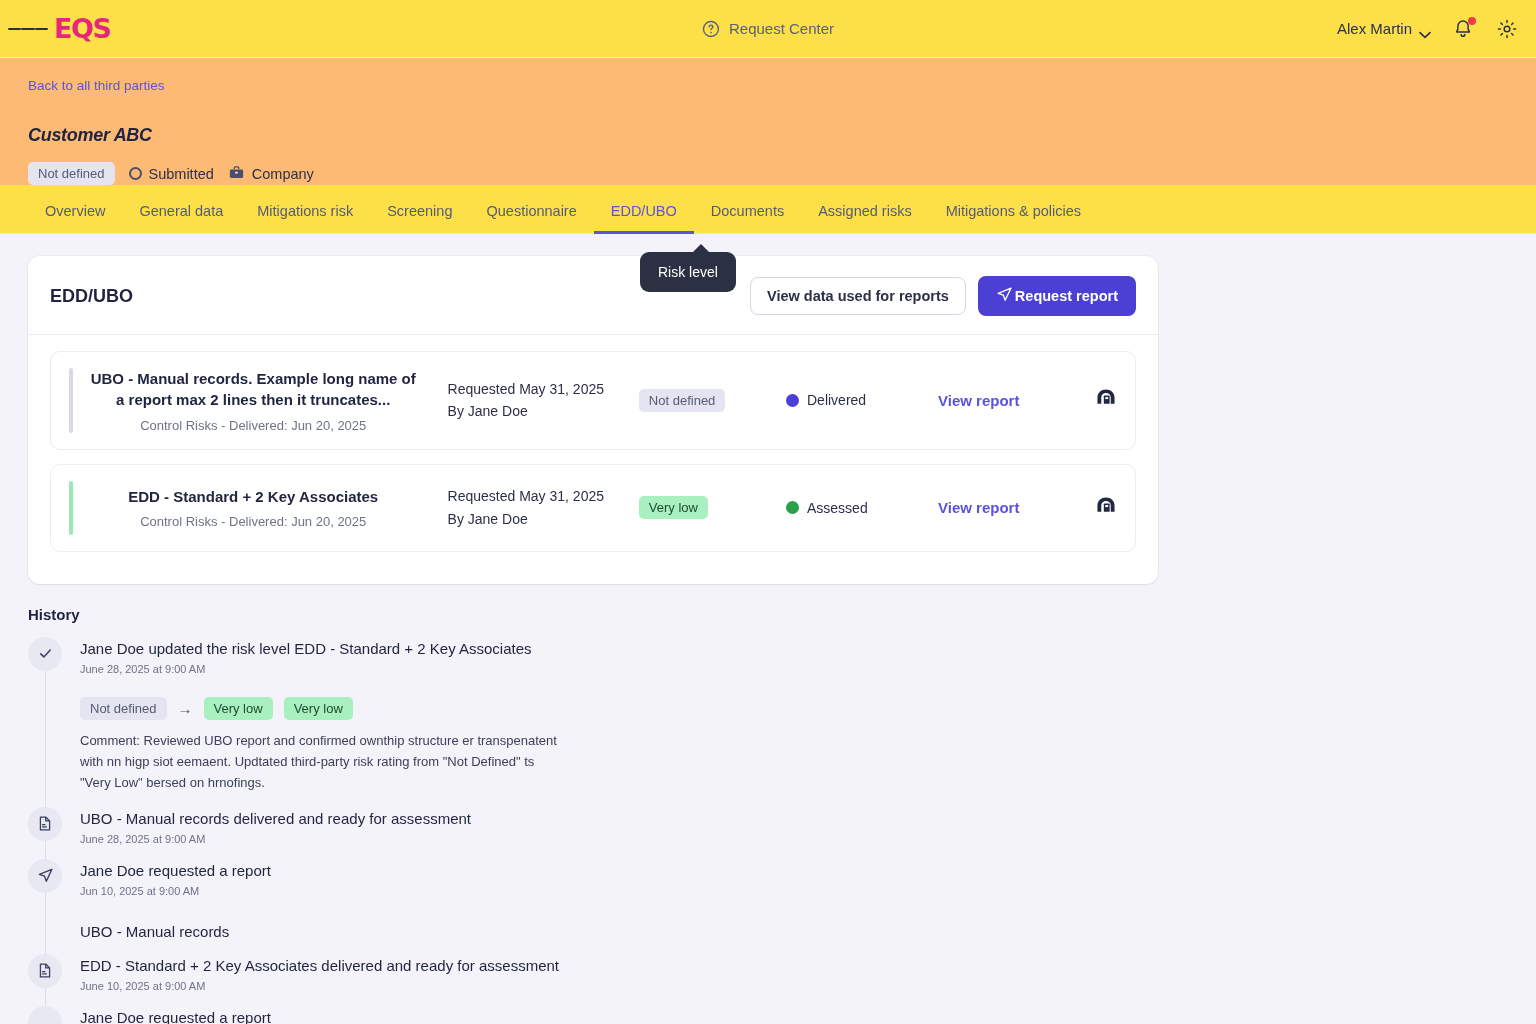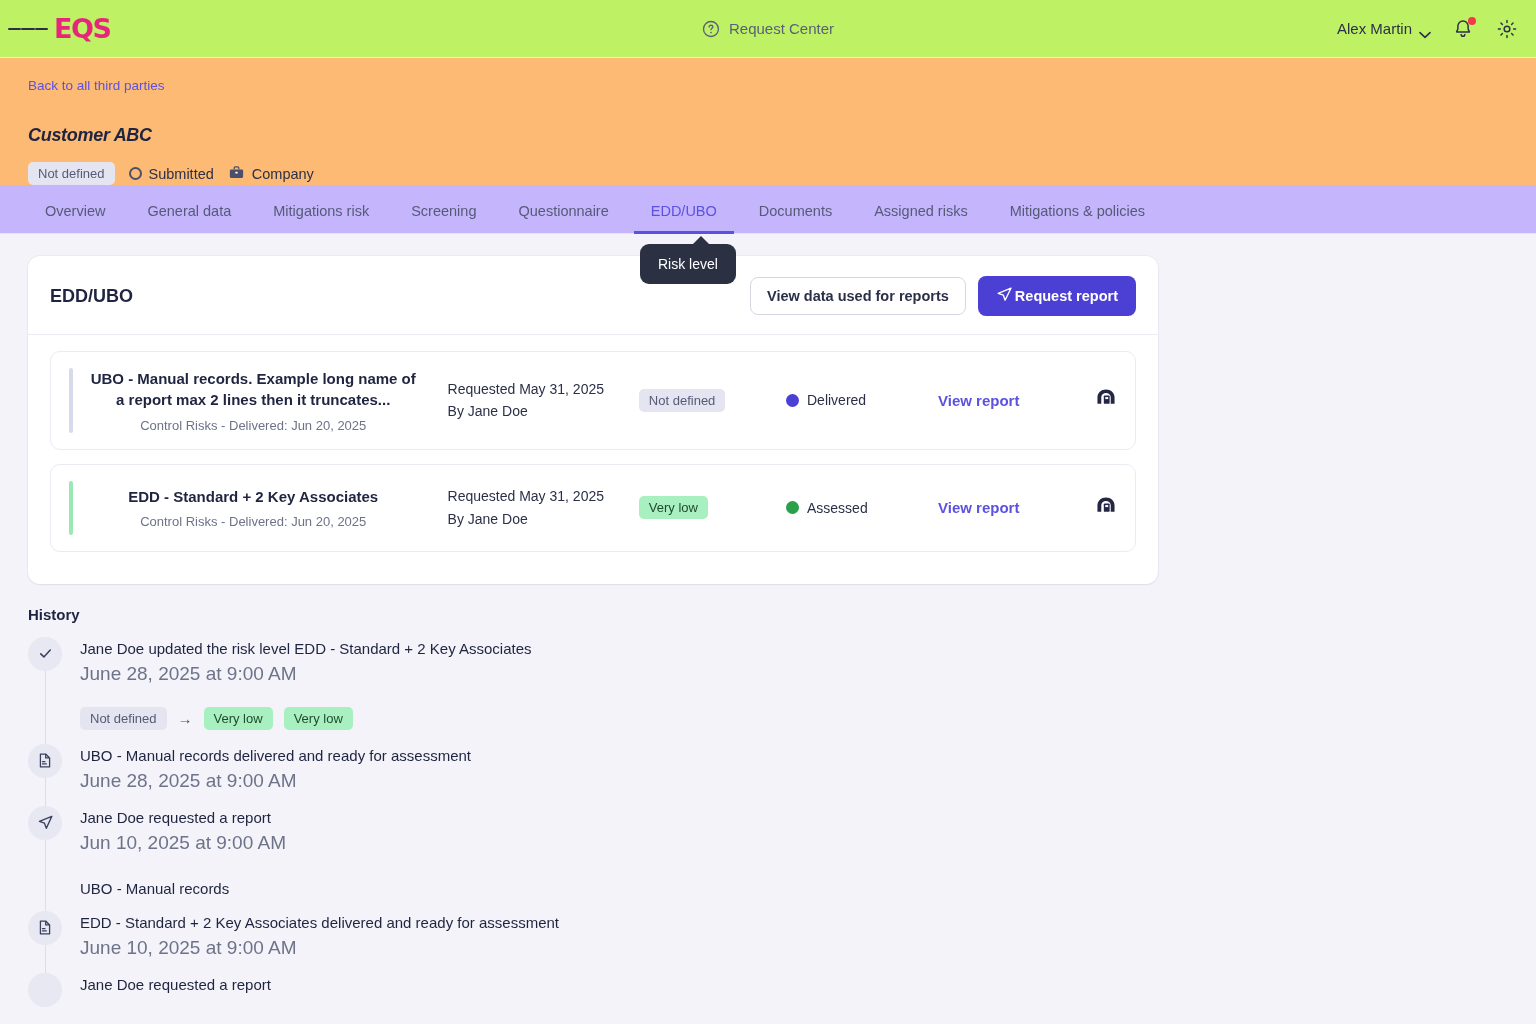--- a/index.html
+++ b/index.html
@@ -6,21 +6,21 @@
   html, body {
     width: 1536px; height: 1024px;
     font-family: "Liberation Sans", sans-serif;
     background: #f3f3f9;
     color: #232744;
     overflow: hidden;
   }
 
   
   .topbar {
-    height: 58px; background: #bef264;
+    height: 58px; background: #fde047;
     display: flex; align-items: center;
     border-bottom: 1px solid #eceaf3;
     position: relative;
   }
   .burger { margin-left: 8px; width: 40px; height: 40px;
     display:flex; align-items:center; justify-content:center; cursor:pointer; }
   .burger span { display:block; width:22px; height:2px; background:#2b3048; margin:2.5px 0; border-radius:2px;}
   .brand { margin-left: 6px; font-size: 27px; font-weight: 800; color:#e6267a;
            letter-spacing:-1.5px; font-family:"DejaVu Sans", sans-serif; }
   .support {
@@ -45,21 +45,21 @@
   .title { font-size:18px; font-weight:700; margin-top:32px; letter-spacing:-0.3px; color:#1f2440;font-style:italic;}
   .metarow { display:flex; align-items:center; gap:14px; margin-top:16px; }
   .chip {
     background:#e4e5f0; color:#555b77; font-size:13px;
     padding:4px 10px; border-radius:5px;
   }
   .meta-item { display:flex; align-items:center; gap:7px; font-size:14.5px; color:#2b3048; }
   .ring { width:13px; height:13px; border-radius:50%; border:2.5px solid #4b5068; }
 
   
-  .tabs { background:#c4b5fd; display:flex; gap:8px; padding: 18px 28px 0 28px;
+  .tabs { background:#fde047; display:flex; gap:0; padding: 18px 28px 0 28px;
           border-bottom:1px solid #e7e5f0;text-align:center; }
   .tab {
     font-size:14.5px; color:#555b77; padding:0 17px 12px 17px; cursor:pointer;
     border-bottom:3px solid transparent; margin-bottom:-1px; white-space:nowrap;
   }
   .tab.active { color:#5b52e0; font-weight:400; border-bottom-color:#5b52e0; }
 
   
   .main { padding: 22px 28px 0 28px; height: calc(1024px - 58px - 175px); overflow:hidden;}
   .card {
@@ -120,21 +120,21 @@
   .history { margin-top: 22px; width:1130px; }
   .histtitle { font-size:15px; font-weight:700; color:#1f2440; margin-bottom:14px;}
   .hitem { display:flex; position:relative; padding-bottom: 14px; }
   .hicon {
     width:34px; height:34px; border-radius:50%; background:#e7e8f2;
     display:flex; align-items:center; justify-content:center; flex:0 0 34px; z-index:2;
   }
   .hline { position:absolute; left:16.5px; top:34px; bottom:-6px; width:1.5px; background:#dcdcea; }
   .hbody { margin-left:18px; padding-top:3px; }
   .htext { font-size:15px; color:#1f2440; }
-  .htime { font-size:19px; color:#6d7389; margin-top:6px; }
+  .htime { font-size:11px; color:#6d7389; margin-top:6px; }
   .transition { display:flex; align-items:center; gap:11px; margin-top:22px; }
   .arrow { font-size:15px; color:#4b5068; }
   .comment { font-size:13px; color:#3b415c; line-height:1.62; margin-top:10px; width:480px;
              filter: blur(0.35px); }
   .hsubtext { font-size:15px; color:#1f2440; margin-top:26px; }
 </style>
 </head>
 <body>
 
 <div class="topbar">
@@ -271,21 +271,21 @@
             <span>Assessed</span>
           </div>
           <div class="viewreport">View report</div>
           <div class="rowicon"><svg width="22" height="20" viewBox="0 0 24 22" fill="none">
               <path d="M12 1.6C6.6 1.6 2.6 5.4 2.6 10.2v7.1h4.2v-7.1c0-2.6 2.3-4.7 5.2-4.7s5.2 2.1 5.2 4.7v7.1h4.2v-7.1C21.4 5.4 17.4 1.6 12 1.6z" fill="#232744"></path>
               <rect x="9.6" y="8.2" width="6.4" height="9.2" rx="1" fill="#232744"></rect>
               <rect x="11.2" y="10" width="3.2" height="2.2" fill="#fff"></rect>
             </svg></div>
         </div>
       </div>
-  <div class="tooltip" style="left: 640px; top: 244px;">Risk level</div>
+  <div class="tooltip" style="left: 640px; top: 252px;">Risk level</div>
     </div>
 
   <div class="history">
     <div class="histtitle">History</div>
     <div id="histlist">
         <div class="hitem">
           <div class="hicon">
             <svg width="17" height="17" viewBox="0 0 20 20" fill="none">
               <path d="M4.4 10.4l3.7 3.6 7.5-8" stroke="#3a4060" stroke-width="1.8" stroke-linecap="round" stroke-linejoin="round"></path>
             </svg>
@@ -293,20 +293,21 @@
           <div class="hline"></div>
           <div class="hbody">
             <div class="htext">Jane Doe updated the risk level EDD - Standard + 2 Key Associates</div>
             <div class="htime">June 28, 2025 at 9:00 AM</div>
             <div class="transition">
               <span class="badge gray">Not defined</span>
               <span class="arrow">→</span>
               <span class="badge green">Very low</span>
               <span class="badge green">Very low</span>
             </div>
+            <div class="comment">Comment: Reviewed UBO report and confirmed ownthip structure er transpenatent with nn higp siot eemaent. Updtated third-party risk rating from "Not Defined" ts "Very Low" bersed on hrnofings.</div>
           </div>
         </div>
         <div class="hitem">
           <div class="hicon">
             <svg width="16" height="17" viewBox="0 0 18 20" fill="none">
               <path d="M3.6 2.4h6.2l4.6 4.6v10.6H3.6V2.4z" stroke="#3a4060" stroke-width="1.5" stroke-linejoin="round"></path>
               <path d="M9.8 2.4V7h4.6" stroke="#3a4060" stroke-width="1.5" stroke-linejoin="round"></path>
               <path d="M6 11.4h3M6 14h4.6" stroke="#3a4060" stroke-width="1.4" stroke-linecap="round"></path>
             </svg>
           </div>

